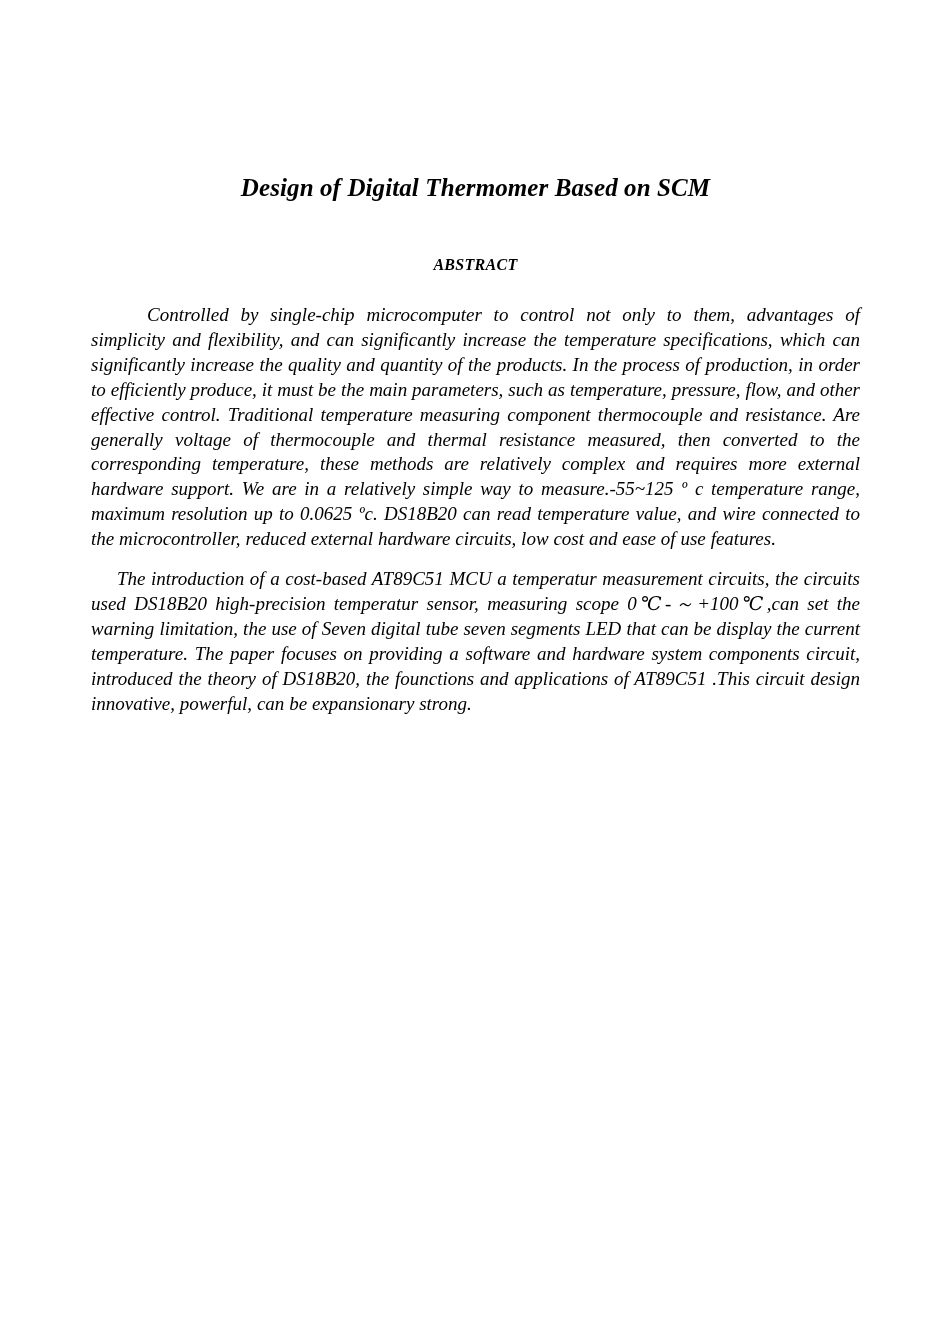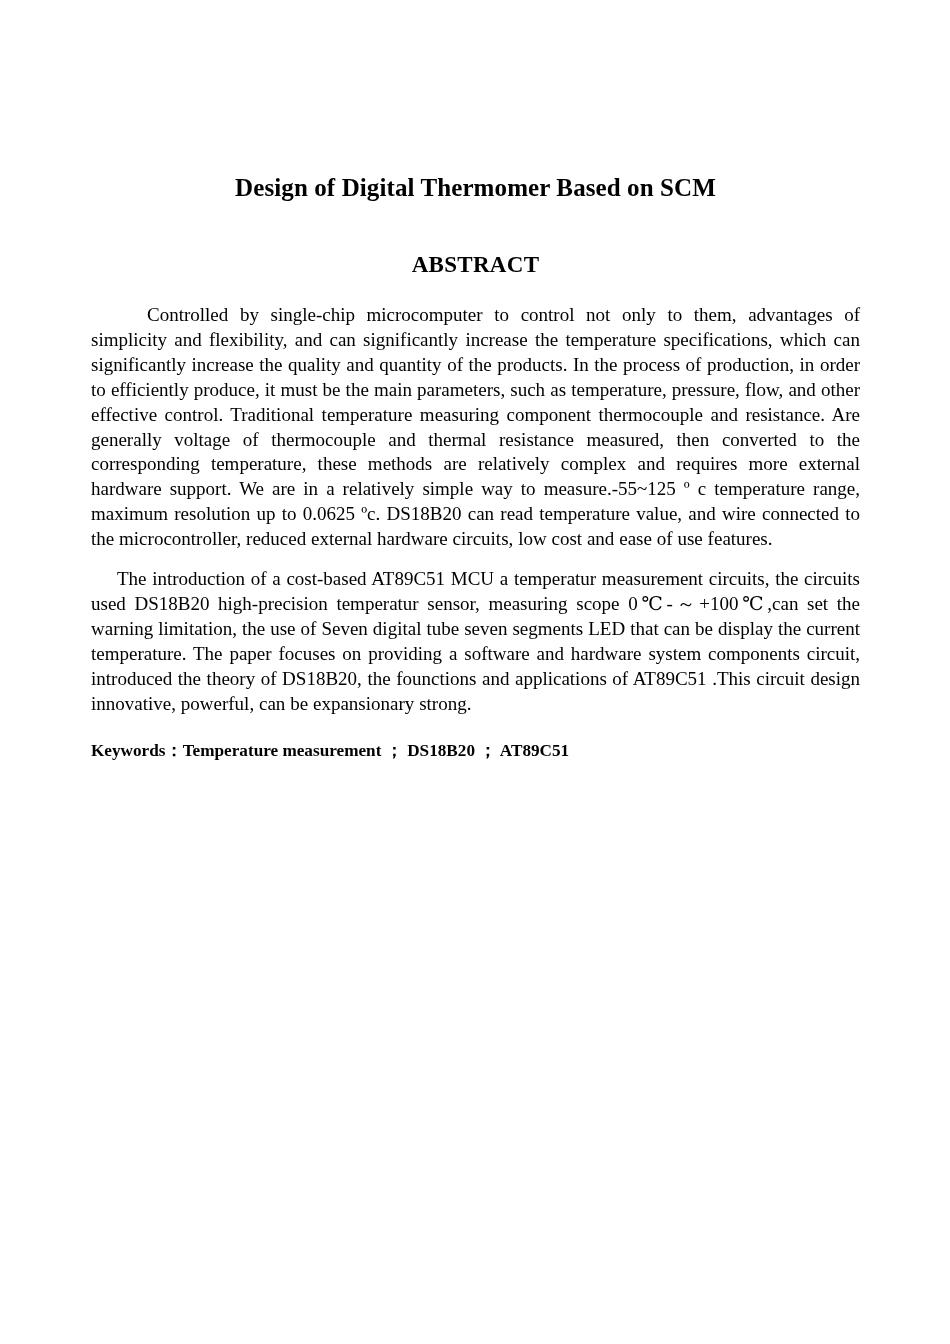--- a/index.html
+++ b/index.html
@@ -15,20 +15,21 @@
     color: #000000;
     overflow: hidden;
   }
   .page {
     position: absolute;
     left: 0;
     top: 0;
     width: 950px;
     height: 1344px;
     background: #ffffff;
+    font-style: italic;
   }
   .content {
     position: absolute;
     left: 91px;
     top: 0;
     width: 769px;
   }
   .doc-title {
     margin: 0;
     padding: 0;
@@ -43,21 +44,21 @@
     line-height: 32px;
   }
   .abstract-heading {
     margin: 0;
     padding: 0;
     position: absolute;
     left: 0;
     top: 251px;
     width: 769px;
     text-align: center;
-    font-size: 23px;
+    font-size: 16px;
     font-weight: bold;
     letter-spacing: 0.3px;
     line-height: 28px;
   }
   .body-block {
     position: absolute;
     left: 0;
     top: 303px;
     width: 769px;
   }
@@ -97,18 +98,17 @@
     <h1 class="doc-title">Design of Digital Thermomer Based on SCM</h1>
 
     <h2 class="abstract-heading">ABSTRACT</h2>
 
     <div class="body-block">
 
       <p class="para para-1">Controlled by single-chip microcomputer to control not only to them, advantages of simplicity and flexibility, and can significantly increase the temperature specifications, which can significantly increase the quality and quantity of the products. In the process of production, in order to efficiently produce, it must be the main parameters, such as temperature, pressure, flow, and other effective control. Traditional temperature measuring component thermocouple and resistance. Are generally voltage of thermocouple and thermal resistance measured, then converted to the corresponding temperature, these methods are relatively complex and requires more external hardware support. We are in a relatively simple way to measure.-55~125 º c temperature range, maximum resolution up to 0.0625 ºc. DS18B20 can read temperature value, and wire connected to the microcontroller, reduced external hardware circuits, low cost and ease of use features.</p>
 
       <p class="para para-2">The introduction of a cost-based AT89C51 MCU a temperatur measurement circuits, the circuits used DS18B20 high-precision temperatur sensor, measuring scope 0℃-～+100℃,can set the warning limitation, the use of Seven digital tube seven segments LED that can be display the current temperature. The paper focuses on providing a software and hardware system components circuit, introduced the theory of DS18B20, the founctions and applications of AT89C51 .This circuit design innovative, powerful, can be expansionary strong.</p>
 
-      <p class="keywords">Keywords：Temperature measurement ； DS18B20 ； AT89C51</p>
 
     </div>
 
   </div>
 </div>
 
 </body></html>

